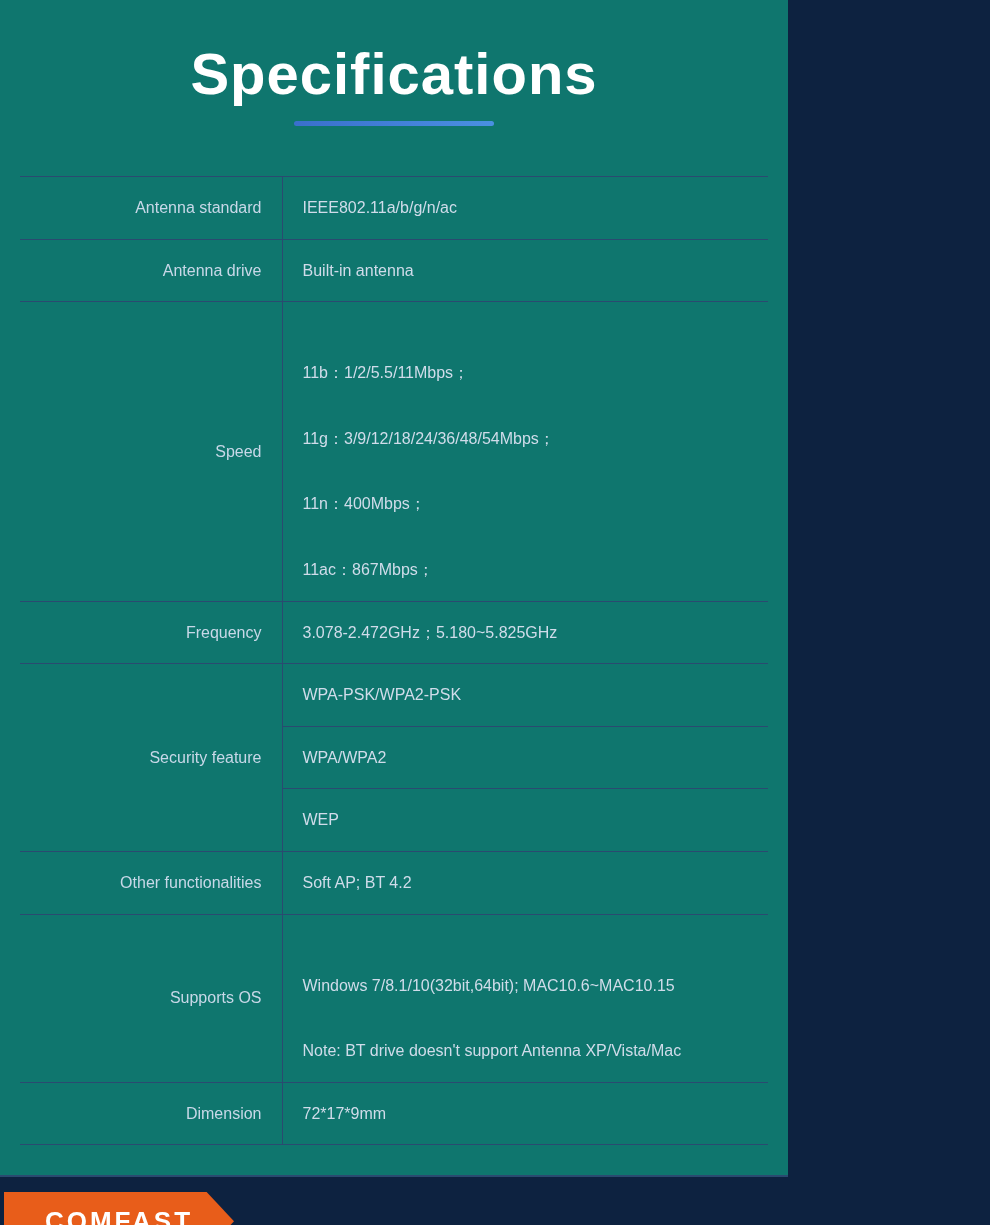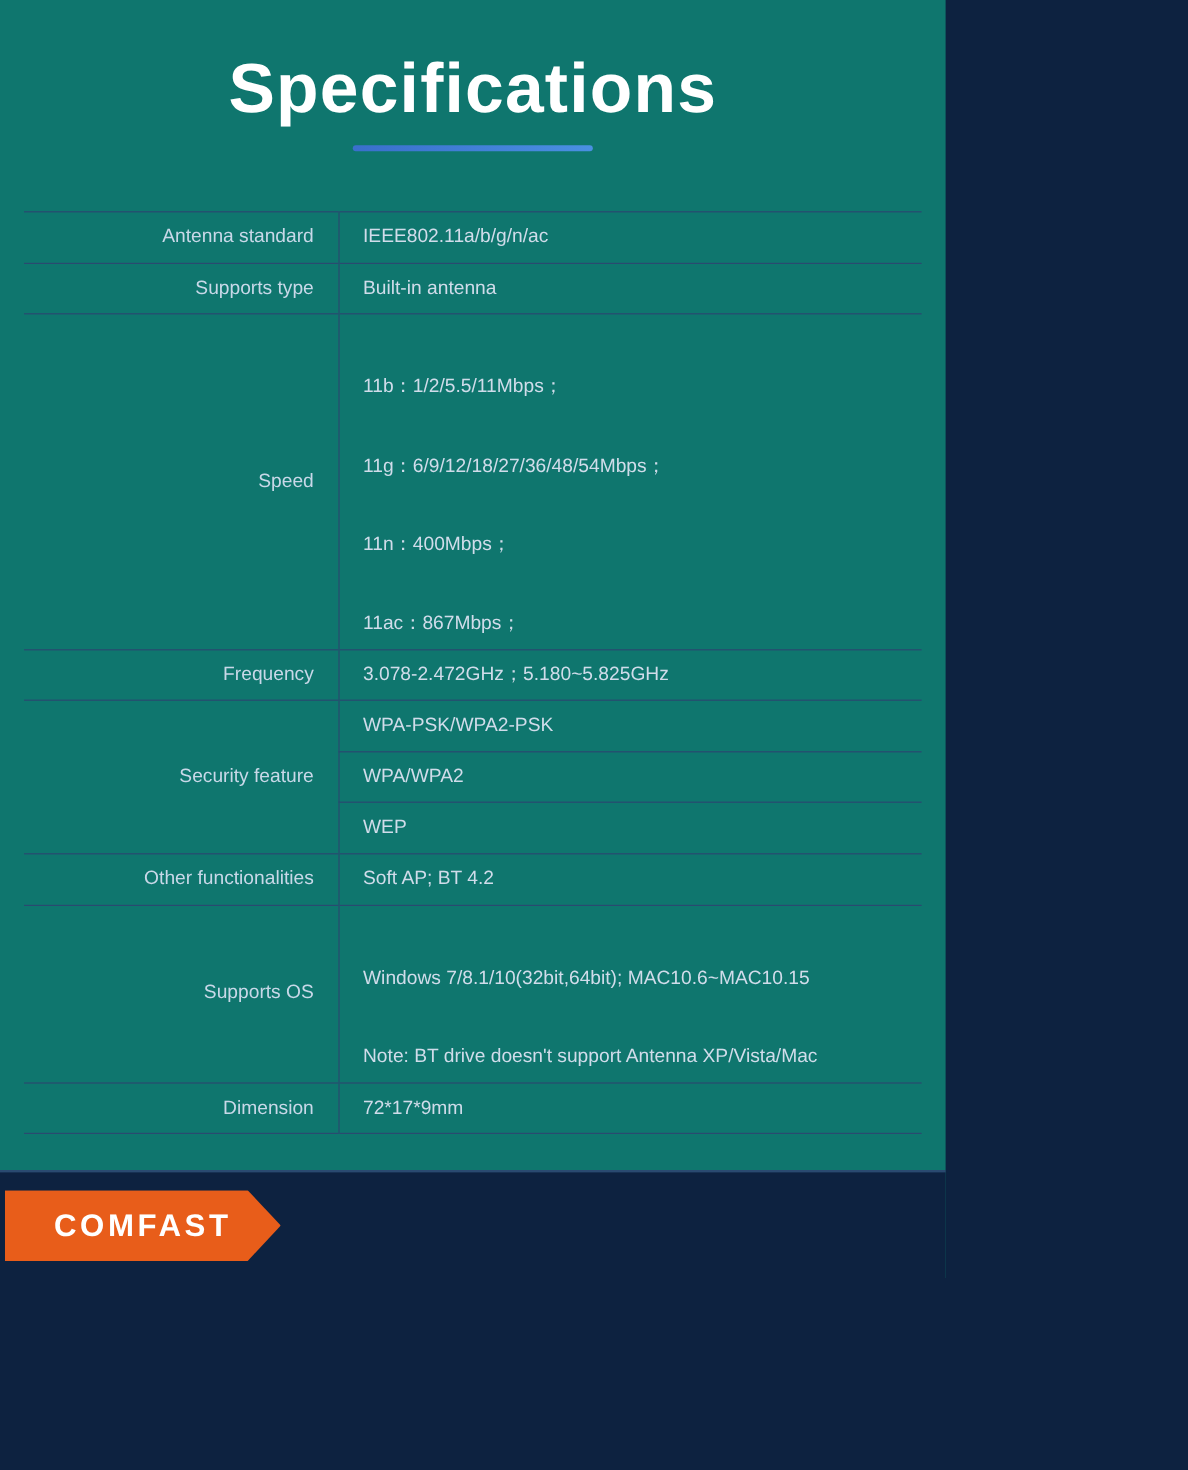--- a/index.html
+++ b/index.html
@@ -52,21 +52,21 @@
       width: 100%;
       border-collapse: collapse;
       border-top: 1px solid #2a4a70;
     }
 
     .specs-table tr {
       border-bottom: 1px solid #2a4a70;
     }
 
     .specs-table td {
-      padding: 8px 20px;
+      padding: 18px 20px;
       vertical-align: middle;
       font-size: 16px;
       line-height: 1.6;
     }
 
     .label-cell {
       width: 262px;
       text-align: right;
       padding-right: 30px;
       color: #c8d8e8;
@@ -135,28 +135,28 @@
   </div>
 
   <div class="table-section">
     <table class="specs-table">
       <tbody id="table-body">
       <tr>
             <td class="label-cell">Antenna standard</td>
             <td class="value-cell">IEEE802.11a/b/g/n/ac</td>
           </tr>
           <tr>
-            <td class="label-cell">Supports type</td>
+            <td class="label-cell">Antenna drive</td>
             <td class="value-cell">Built-in antenna</td>
           </tr>
           <tr>
             <td class="label-cell">Speed</td>
             <td class="value-cell">
               <span class="line">11b：1/2/5.5/11Mbps；</span>
-              <span class="line">11g：6/9/12/18/27/36/48/54Mbps；</span>
+              <span class="line">11g：3/9/12/18/24/36/48/54Mbps；</span>
               <span class="line">11n：400Mbps；</span>
               <span class="line">11ac：867Mbps；</span>
             </td>
           </tr>
           <tr>
             <td class="label-cell">Frequency</td>
             <td class="value-cell">3.078-2.472GHz；5.180~5.825GHz</td>
           </tr>
           <tr>
             <td class="label-cell" rowspan="3">Security feature</td>

